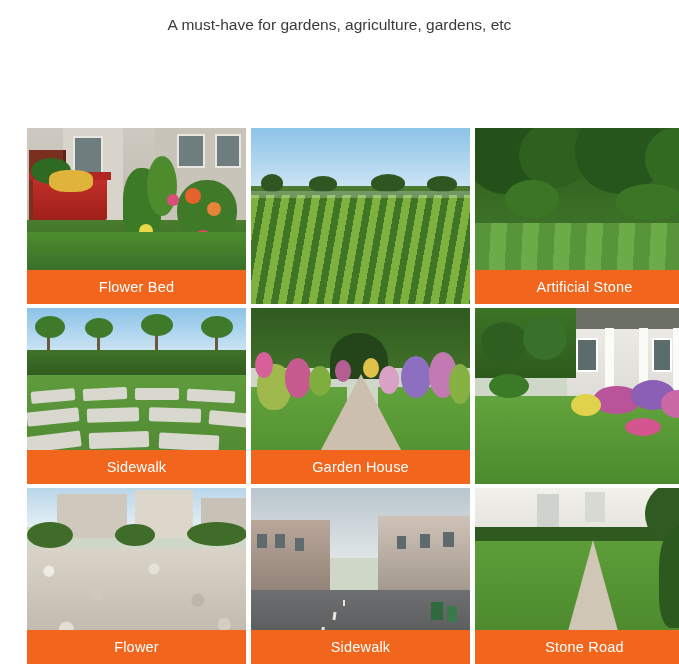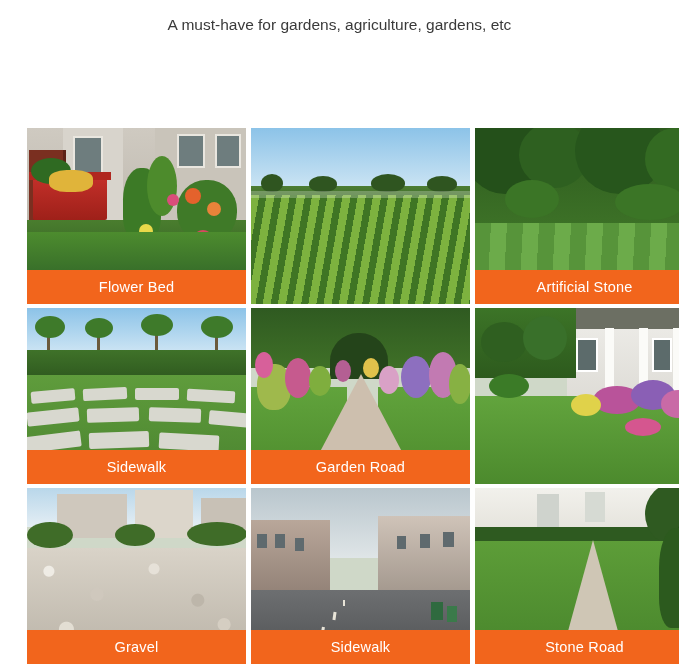--- a/index.html
+++ b/index.html
@@ -287,21 +287,21 @@
         <div class="c5-flower" style="left:34px;top:50px;width:26px;height:40px;background:#c65a8e;border-radius:50%;"></div>
         <div class="c5-flower" style="left:4px;top:44px;width:18px;height:26px;background:#d7609a;border-radius:50%;"></div>
         <div class="c5-flower" style="left:58px;top:58px;width:22px;height:30px;background:#7fae3e;border-radius:50%;"></div>
         <div class="c5-flower" style="left:150px;top:48px;width:30px;height:42px;background:#8d6fbf;border-radius:50%;"></div>
         <div class="c5-flower" style="left:178px;top:44px;width:28px;height:46px;background:#c27ab2;border-radius:50%;"></div>
         <div class="c5-flower" style="left:198px;top:56px;width:22px;height:40px;background:#87b143;border-radius:50%;"></div>
         <div class="c5-flower" style="left:128px;top:58px;width:20px;height:28px;background:#d9a1c6;border-radius:50%;"></div>
         <div class="c5-flower" style="left:84px;top:52px;width:16px;height:22px;background:#b45f93;border-radius:50%;"></div>
         <div class="c5-flower" style="left:112px;top:50px;width:16px;height:20px;background:#e0c24b;border-radius:50%;"></div>
       </div>
-      <div class="caption">Garden Road</div>
+      <div class="caption">Garden House</div>
     </div>
 
     <div class="card">
       <div class="photo">
         <div class="sky-pale" style="height:30%;"></div>
         <div class="c6-house"></div>
         <div class="c6-roof"></div>
         <div class="c6-col" style="right:12px;top:20px;height:70px;"></div>
         <div class="c6-col" style="right:46px;top:20px;height:70px;"></div>
         <div class="c6-col" style="right:80px;top:20px;height:70px;"></div>
@@ -324,21 +324,21 @@
       <div class="photo">
         <div class="sky-pale c7-sky"></div>
         <div class="c7-bldg" style="left:30px;top:6px;width:70px;height:44px;"></div>
         <div class="c7-bldg" style="left:108px;top:2px;width:58px;height:48px;background:#dcd6cb;"></div>
         <div class="c7-bldg" style="left:174px;top:10px;width:46px;height:40px;background:#c8c1b6;"></div>
         <div class="c7-shrub" style="left:0px;top:34px;width:46px;height:26px;"></div>
         <div class="c7-shrub" style="left:88px;top:36px;width:40px;height:22px;"></div>
         <div class="c7-shrub" style="left:160px;top:34px;width:60px;height:24px;"></div>
         <div class="c7-gravel"></div>
       </div>
-      <div class="caption">Gravel</div>
+      <div class="caption">Flower</div>
     </div>
 
     <div class="card">
       <div class="photo">
         <div class="sky-pale c8-sky"></div>
         <div class="c8-rowL"></div>
         <div class="c8-rowR"></div>
         <div class="c8-win" style="left:6px;top:46px;width:10px;height:14px;"></div>
         <div class="c8-win" style="left:24px;top:46px;width:10px;height:14px;"></div>
         <div class="c8-win" style="left:44px;top:50px;width:9px;height:13px;"></div>

